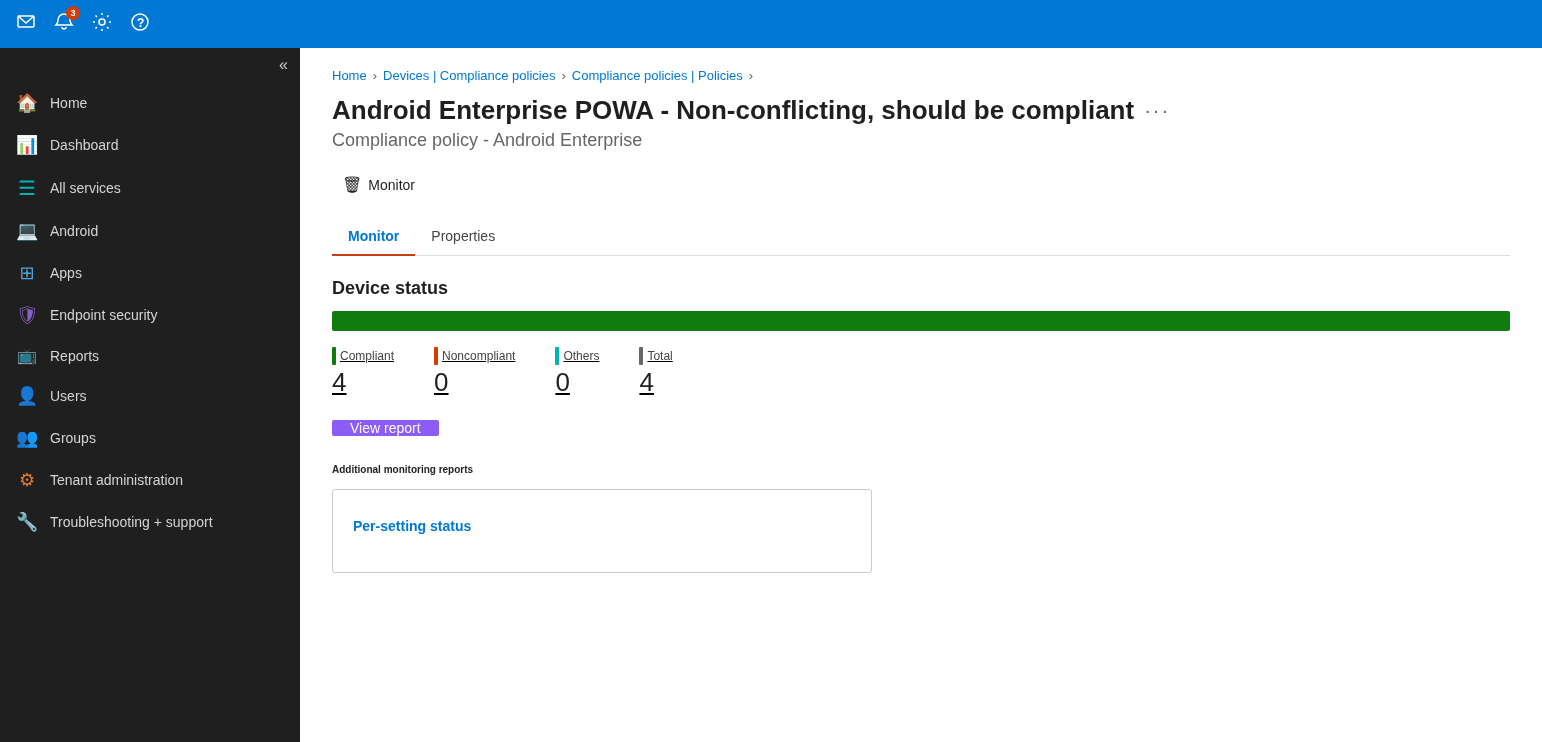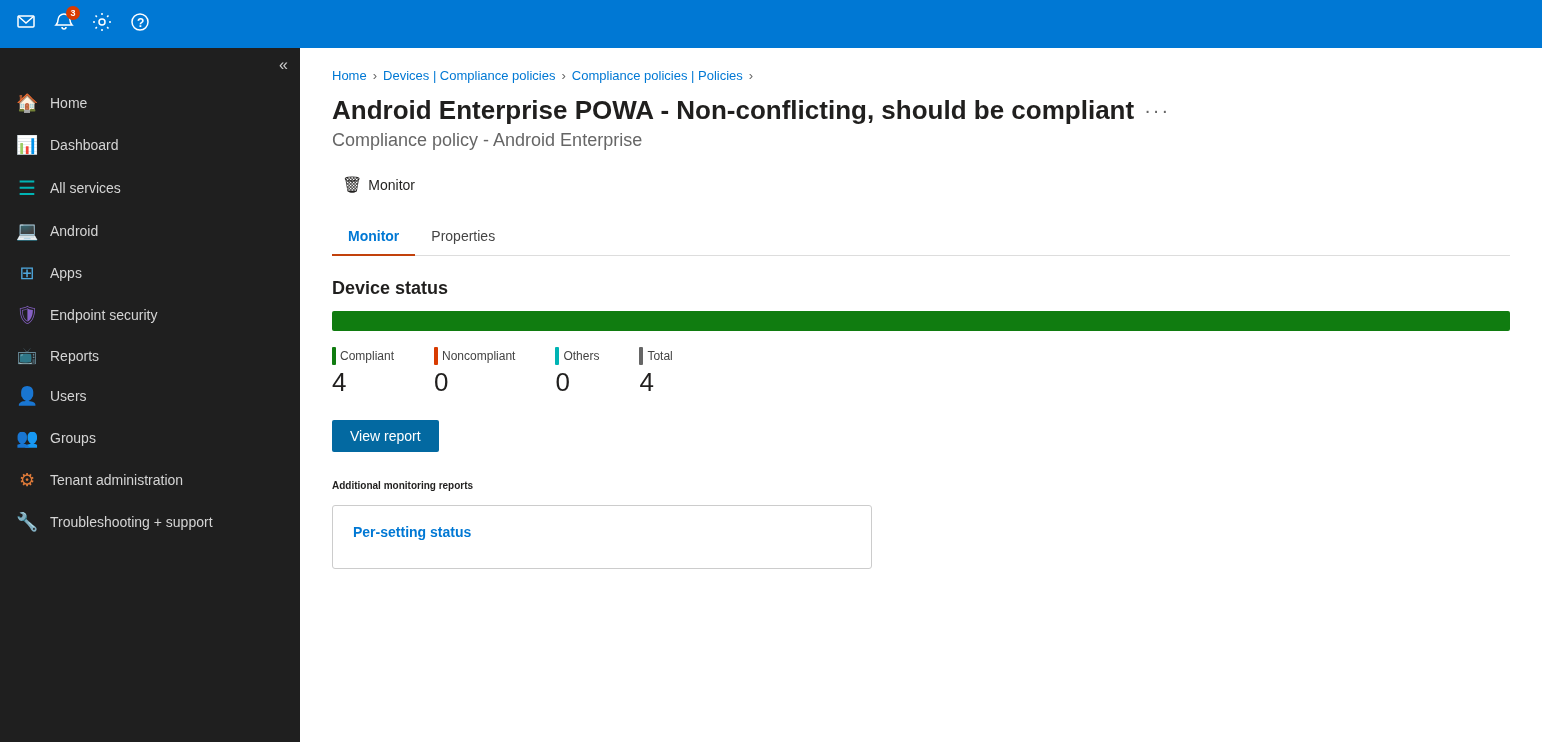--- a/index.html
+++ b/index.html
@@ -201,20 +201,21 @@
     
     .status-stats {
       display: flex;
       gap: 40px;
       margin-bottom: 22px;
       align-items: flex-start;
     }
     .stat-item {
       display: flex;
       flex-direction: column;
+      text-decoration: underline;
     }
     .stat-label {
       font-size: 12px;
       color: #444;
       margin-bottom: 2px;
       display: flex;
       align-items: center;
       gap: 4px;
     }
     .stat-indicator {
@@ -224,41 +225,41 @@
       border-radius: 1px;
     }
     .stat-value {
       font-size: 26px;
       font-weight: 300;
       color: #201f1e;
     }
 
     
     .view-report-btn {
-      background: #0369a1;
+      background: #8b5cf6;
       color: white;
       border: none;
-      padding: 8px 18px;
+      padding: 0 18px;
       font-size: 14px;
       cursor: pointer;
       border-radius: 2px;
       margin-bottom: 28px;
     }
 
     
     .additional-title {
       font-size: 10px;
       font-weight: 600;
       color: #201f1e;
       margin-bottom: 14px;
     }
     .monitoring-card {
       border: 1px solid #ccc;
       border-radius: 3px;
-      padding: 18px 20px;
+      padding: 28px 20px;
       max-width: 540px;
     }
     .monitoring-card-title {
       color: #0078d4;
       font-size: 14px;
       font-weight: 600;
       margin-bottom: 10px;
       cursor: pointer;
     }
     .monitoring-card-desc {

